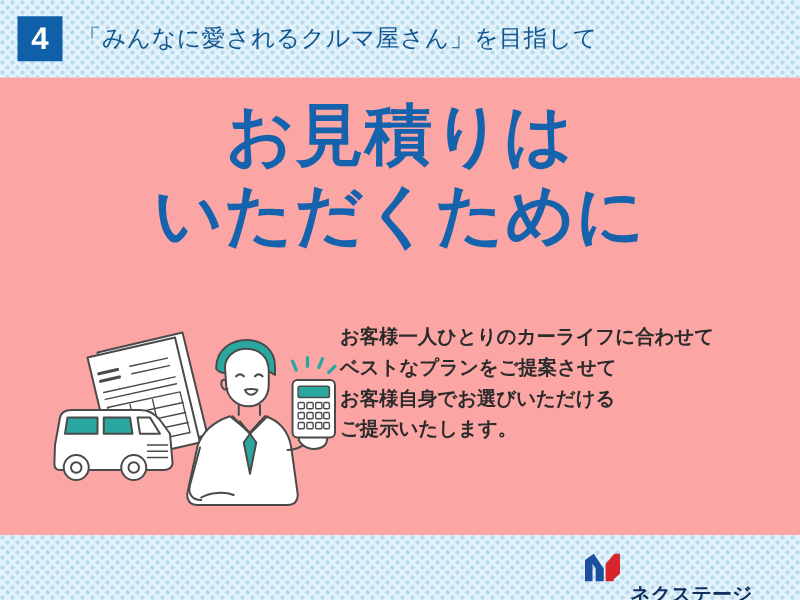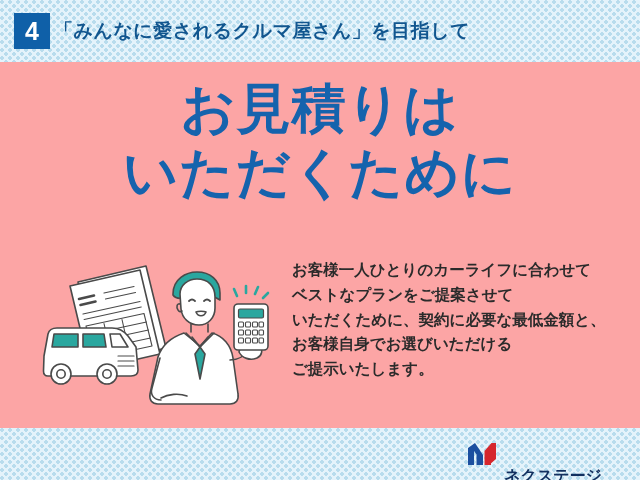--- a/index.html
+++ b/index.html
@@ -25,44 +25,44 @@
     display:flex;align-items:center;
   }
   .badge{
     width:36px;height:36px;margin-left:14px;
     background:#0f60a8;color:#ffffff;
     display:flex;align-items:center;justify-content:center;
     font-size:25px;font-weight:bold;line-height:1;
     font-family:"Liberation Sans",sans-serif;
   }
   .header-title{
-    margin-left:4px;
+    margin-left:12px;
     color:#11568f;
-    font-size:19px;font-weight:bold;letter-spacing:.5px;
+    font-size:19px;font-weight:normal;letter-spacing:.5px;
     white-space:nowrap;
   }
 
   
   .main{position:absolute;left:0;top:62px;width:640px;height:366px;background:#fca5a5;}
 
   .headline{
     position:absolute;left:0;top:18px;width:640px;
     text-align:center;color:#1563ad;
     font-weight:bold;line-height:1.04;letter-spacing:1px;
   }
   .headline .l1{display:block;font-size:54px;}
   .headline .l2{display:block;font-size:54px;margin-top:8px;}
 
   
   .body-copy{
     position:absolute;left:272px;top:196px;width:360px;
     color:#2b2b2b;font-size:15.5px;line-height:1.60;
     font-weight:bold;
   }
-  .body-copy span{display:block;white-space:nowrap;margin-left:20px;}
+  .body-copy span{display:block;white-space:nowrap;}
 
   
   .illus{position:absolute;left:34px;top:186px;width:240px;height:168px;}
   .illus svg{display:block;width:240px;height:168px;}
 
   
   .footer{
     position:absolute;left:0;top:428px;width:640px;height:52px;
     display:flex;align-items:center;justify-content:flex-end;
   }
@@ -87,21 +87,20 @@
   <div class="main">
 
     <div class="headline">
       <span class="l1">お見積りは</span>
       <span class="l2">いただくために</span>
     </div>
 
     <div class="body-copy">
       <span>お客様一人ひとりのカーライフに合わせて</span>
       <span>ベストなプランをご提案させて</span>
-      <span>いただくために、契約に必要な最低金額と、</span>
       <span>お客様自身でお選びいただける</span>
       <span>ご提示いたします。</span>
     </div>
 
     <div class="illus">
       <svg viewBox="0 0 240 168" xmlns="http://www.w3.org/2000/svg">
         <g fill="none" stroke="#4a4a4a" stroke-width="1.6" stroke-linejoin="round" stroke-linecap="round">
 
           <g>
             <path d="M44 34 L112 18 L132 100 L64 116 Z" fill="#ffffff"></path>

